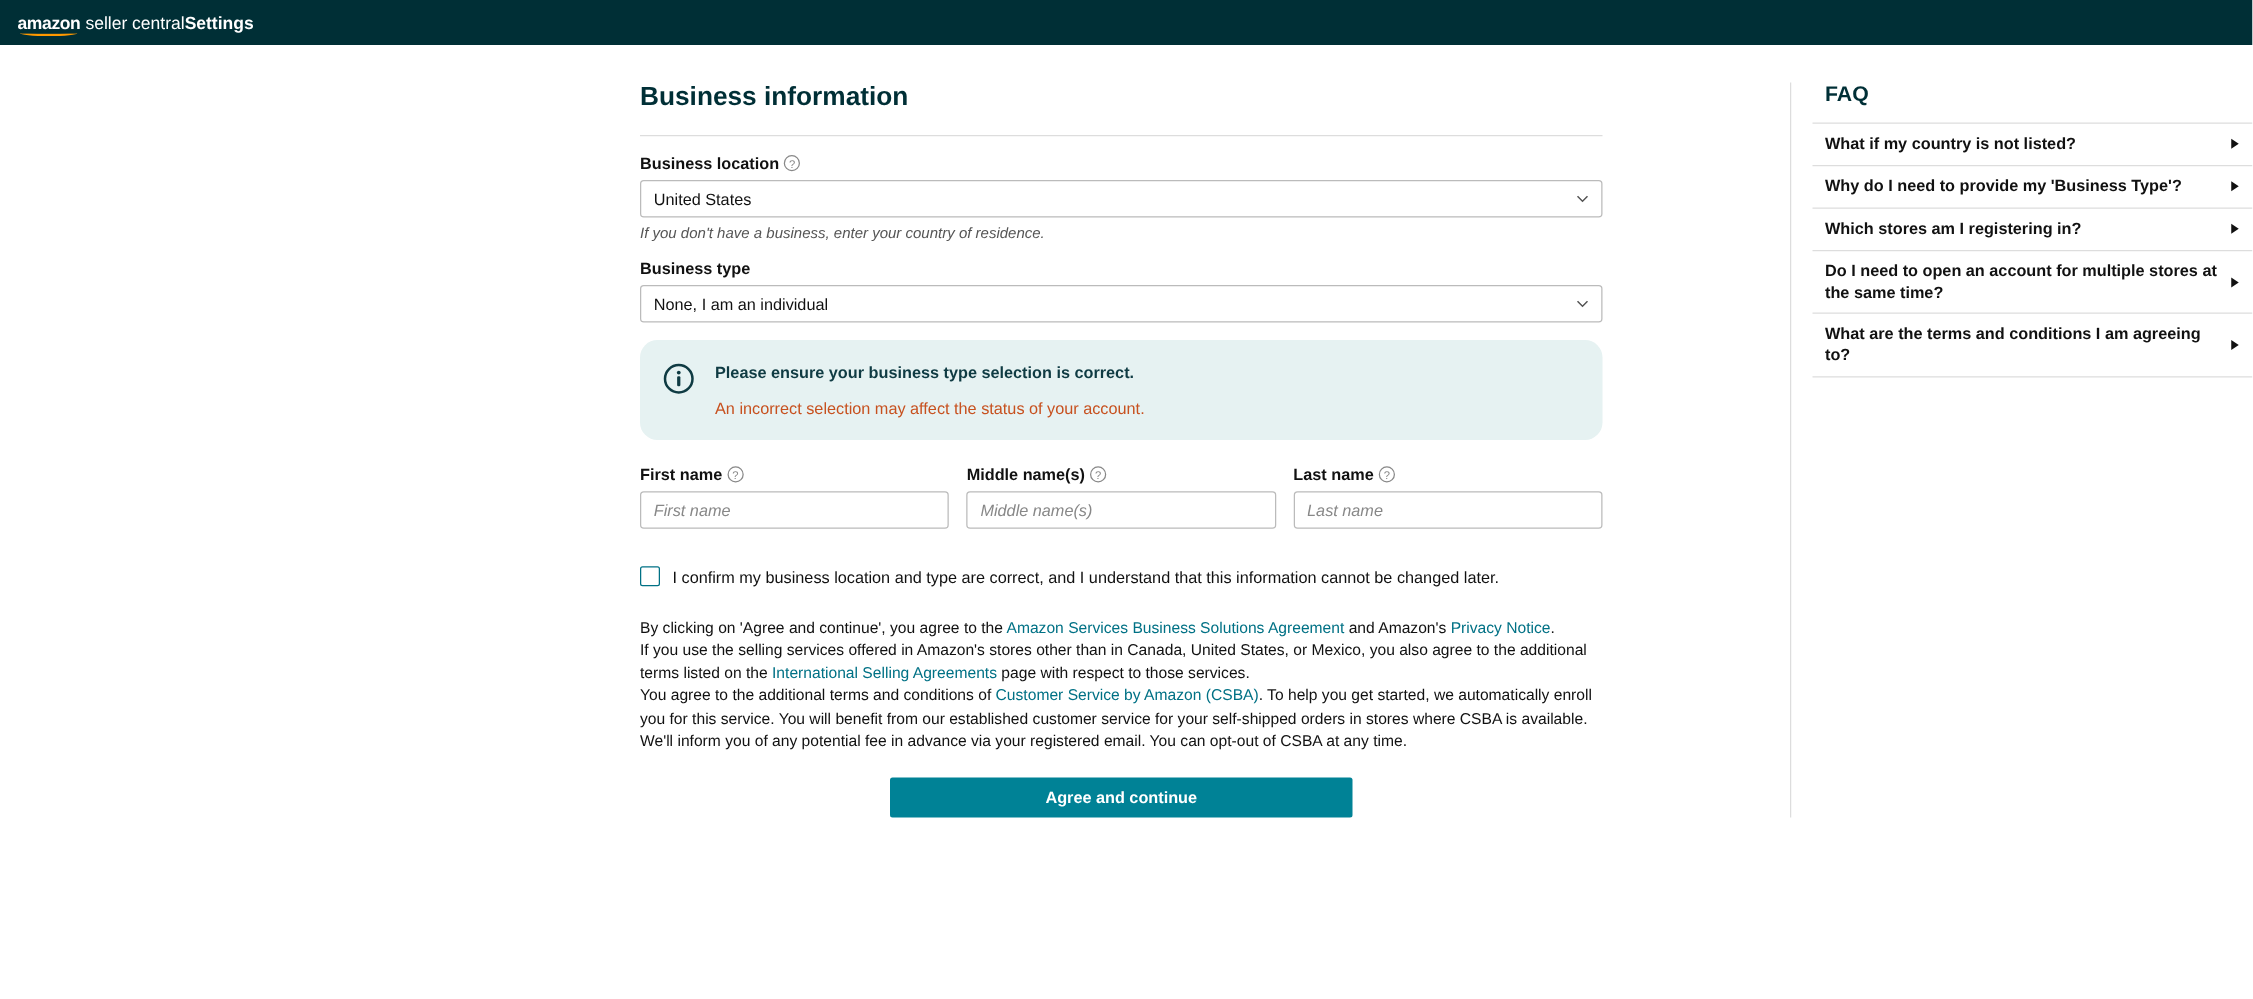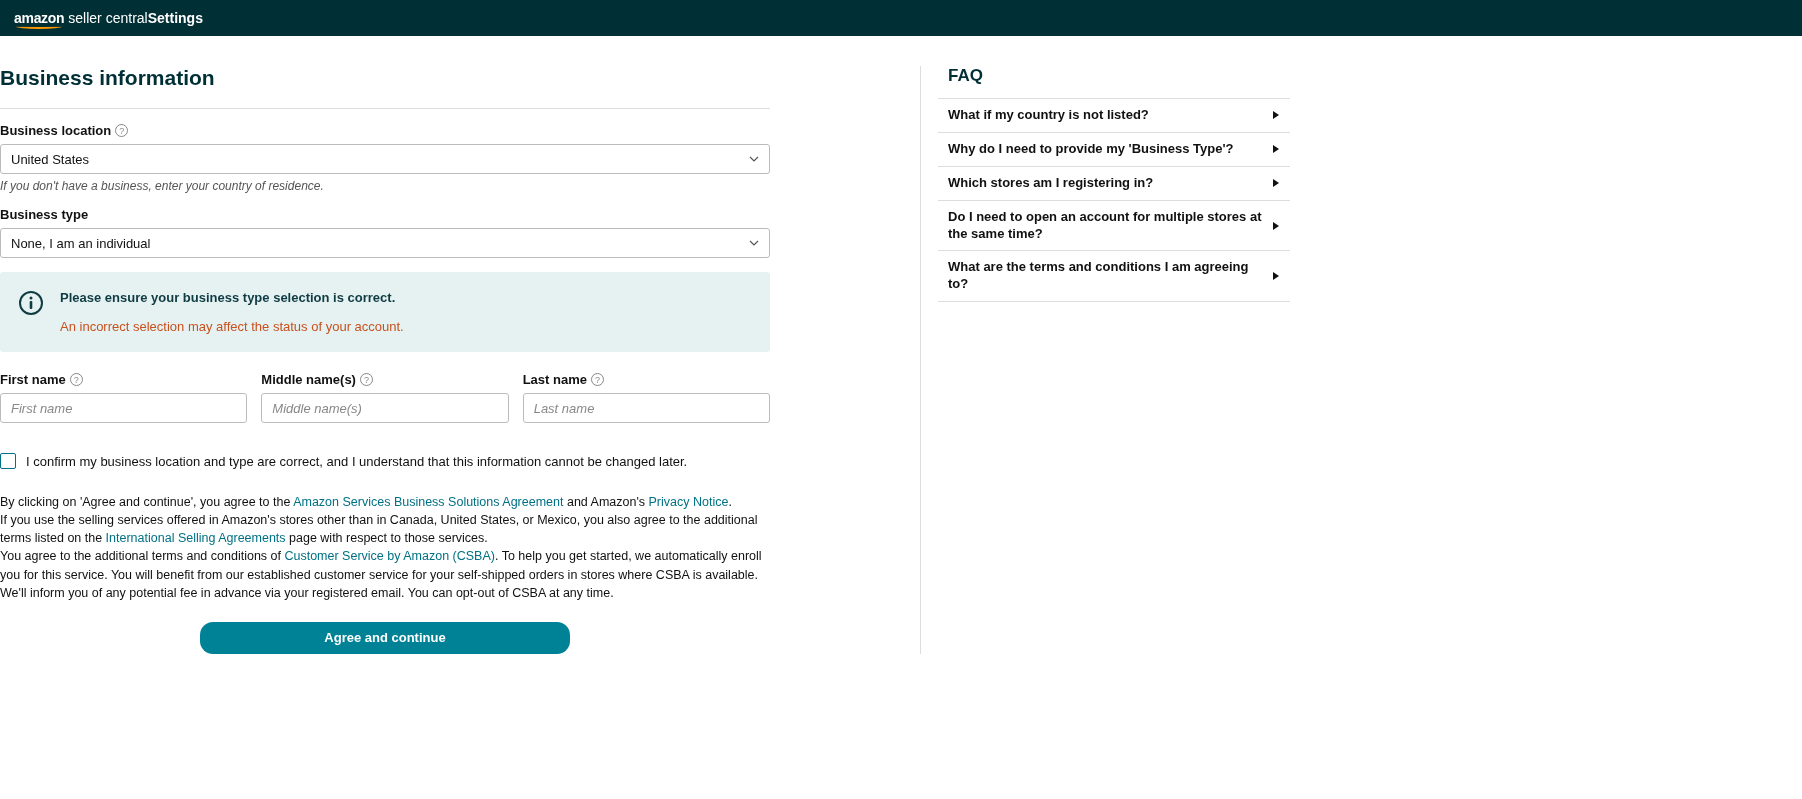--- a/index.html
+++ b/index.html
@@ -3,47 +3,47 @@
 <meta charset="utf-8">
 <style>
 * { box-sizing: border-box; margin: 0; padding: 0; }
 body { font-family: "Amazon Ember", Arial, sans-serif; font-size: 13px; color: #111; background: #fff; }
 .header { background: #002f36; height: 36px; display: flex; align-items: center; padding: 0 14px; }
 .logo { display: flex; align-items: baseline; gap: 4px; }
 .logo-amazon { color: #fff; font-weight: bold; font-size: 14px; letter-spacing: -0.3px; position: relative; }
 .logo-amazon::after { content: ""; position: absolute; left: 2px; right: 2px; bottom: -3px; height: 3px; border-bottom: 2px solid #ff9900; border-radius: 0 0 50% 50%; }
 .logo-sc { color: #fff; font-size: 14px; }
 .settings-link { color: #fff; font-weight: bold; font-size: 14px; cursor: pointer; }
-.page { display: flex; justify-content: flex-start; padding: 30px 0 60px; gap: 0; }
+.page { display: flex; justify-content: flex-end; padding: 30px 0 60px; gap: 0; }
 .main-col { width: 770px; margin-right: 150px; }
 .faq-col { width: 370px; border-left: 1px solid #ddd; padding-left: 17px; }
 h1.page-title { font-size: 21px; font-weight: bold; color: #002f36; padding-bottom: 18px; border-bottom: 1px solid #ddd; margin-bottom: 14px; }
 .field-group { margin-bottom: 14px; }
 .field-label { font-weight: bold; font-size: 13px; color: #111; display: flex; align-items: center; gap: 4px; margin-bottom: 6px; }
 .help-icon { display: inline-flex; width: 13px; height: 13px; border: 1px solid #888; border-radius: 50%; align-items: center; justify-content: center; font-size: 9px; color: #888; cursor: help; font-weight: normal; }
 .select-box { width: 100%; height: 30px; border: 1px solid #bbb; border-radius: 3px; background: #fff; display: flex; align-items: center; justify-content: space-between; padding: 0 10px; cursor: pointer; font-size: 13px; }
 .chev { width: 10px; height: 10px; }
 .hint-text { font-style: italic; color: #555; font-size: 12px; margin-top: 5px; }
-.info-box { background: #e6f2f2; border-radius: 3px; padding: 18px 18px 18px 60px; position: relative; margin: 14px 0 20px; }
+.info-box { background: #e6f2f2; border-radius: 14px; padding: 18px 18px 18px 60px; position: relative; margin: 14px 0 20px; }
 .info-icon-wrap { position: absolute; left: 18px; top: 18px; }
 .info-title { font-weight: bold; color: #0f3b43; font-size: 13px; margin-bottom: 2px; }
 .info-body { font-size: 13px; color: #0f3b43; line-height: 1.4; }
 .info-body strong { font-weight: bold; }
 .info-warning { color: #c7511f; font-size: 13px; margin-top: 14px; }
 .name-row { display: flex; gap: 14px; margin-bottom: 30px; }
 .name-row .field-group { flex: 1; margin-bottom: 0; }
 .text-input { width: 100%; height: 30px; border: 1px solid #bbb; border-radius: 3px; padding: 0 10px; font-size: 13px; font-family: inherit; font-style: italic; color: #888; }
 .text-input::placeholder { font-style: italic; color: #888; }
 .checkbox-row { display: flex; align-items: center; gap: 10px; margin-bottom: 24px; }
 .checkbox { width: 16px; height: 16px; border: 1.5px solid #007185; border-radius: 2px; cursor: pointer; flex-shrink: 0; }
 .checkbox-label { font-size: 13px; }
 .legal { font-size: 12.5px; line-height: 1.45; color: #111; margin-bottom: 20px; }
 .legal a { color: #007185; text-decoration: none; cursor: pointer; }
 .cta-wrap { display: flex; justify-content: center; }
-.cta-btn { background: #008296; color: #fff; border: none; width: 370px; height: 32px; font-size: 13px; cursor: pointer; border-radius: 13px; font-weight: bold; }
+.cta-btn { background: #008296; color: #fff; border: none; width: 370px; height: 32px; font-size: 13px; cursor: pointer; border-radius: 2px; font-weight: bold; }
 .faq-title { font-size: 17px; font-weight: bold; color: #002f36; padding: 0 10px 12px; }
 .faq-item { border-top: 1px solid #ddd; padding: 8px 10px; display: flex; justify-content: space-between; align-items: center; gap: 10px; cursor: pointer; }
 .faq-item:last-child { border-bottom: 1px solid #ddd; }
 .faq-q { font-weight: bold; font-size: 13px; color: #111; line-height: 1.3; }
 .faq-arrow { flex-shrink: 0; }
 </style>
 </head>
 <body>
 
 <div class="header">

